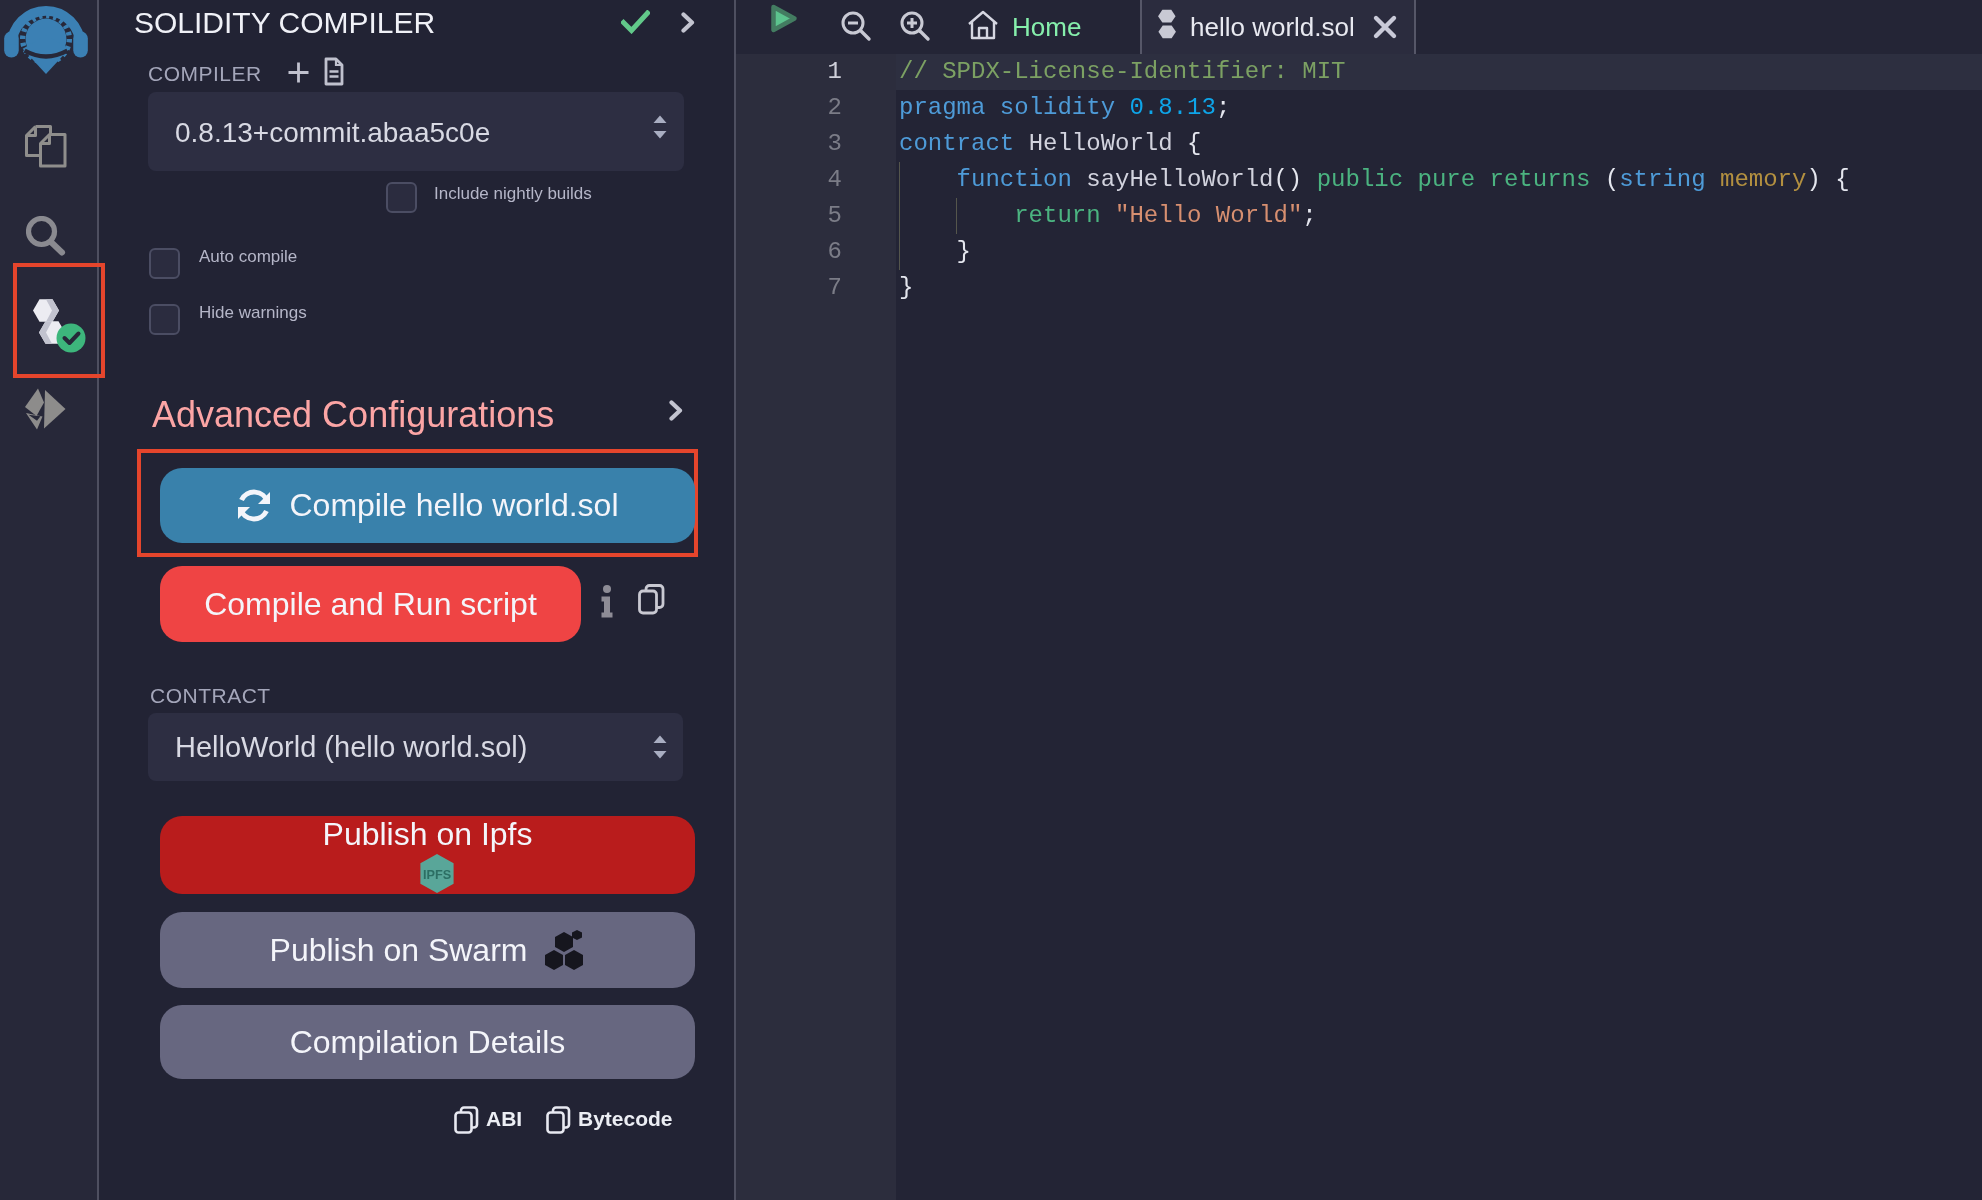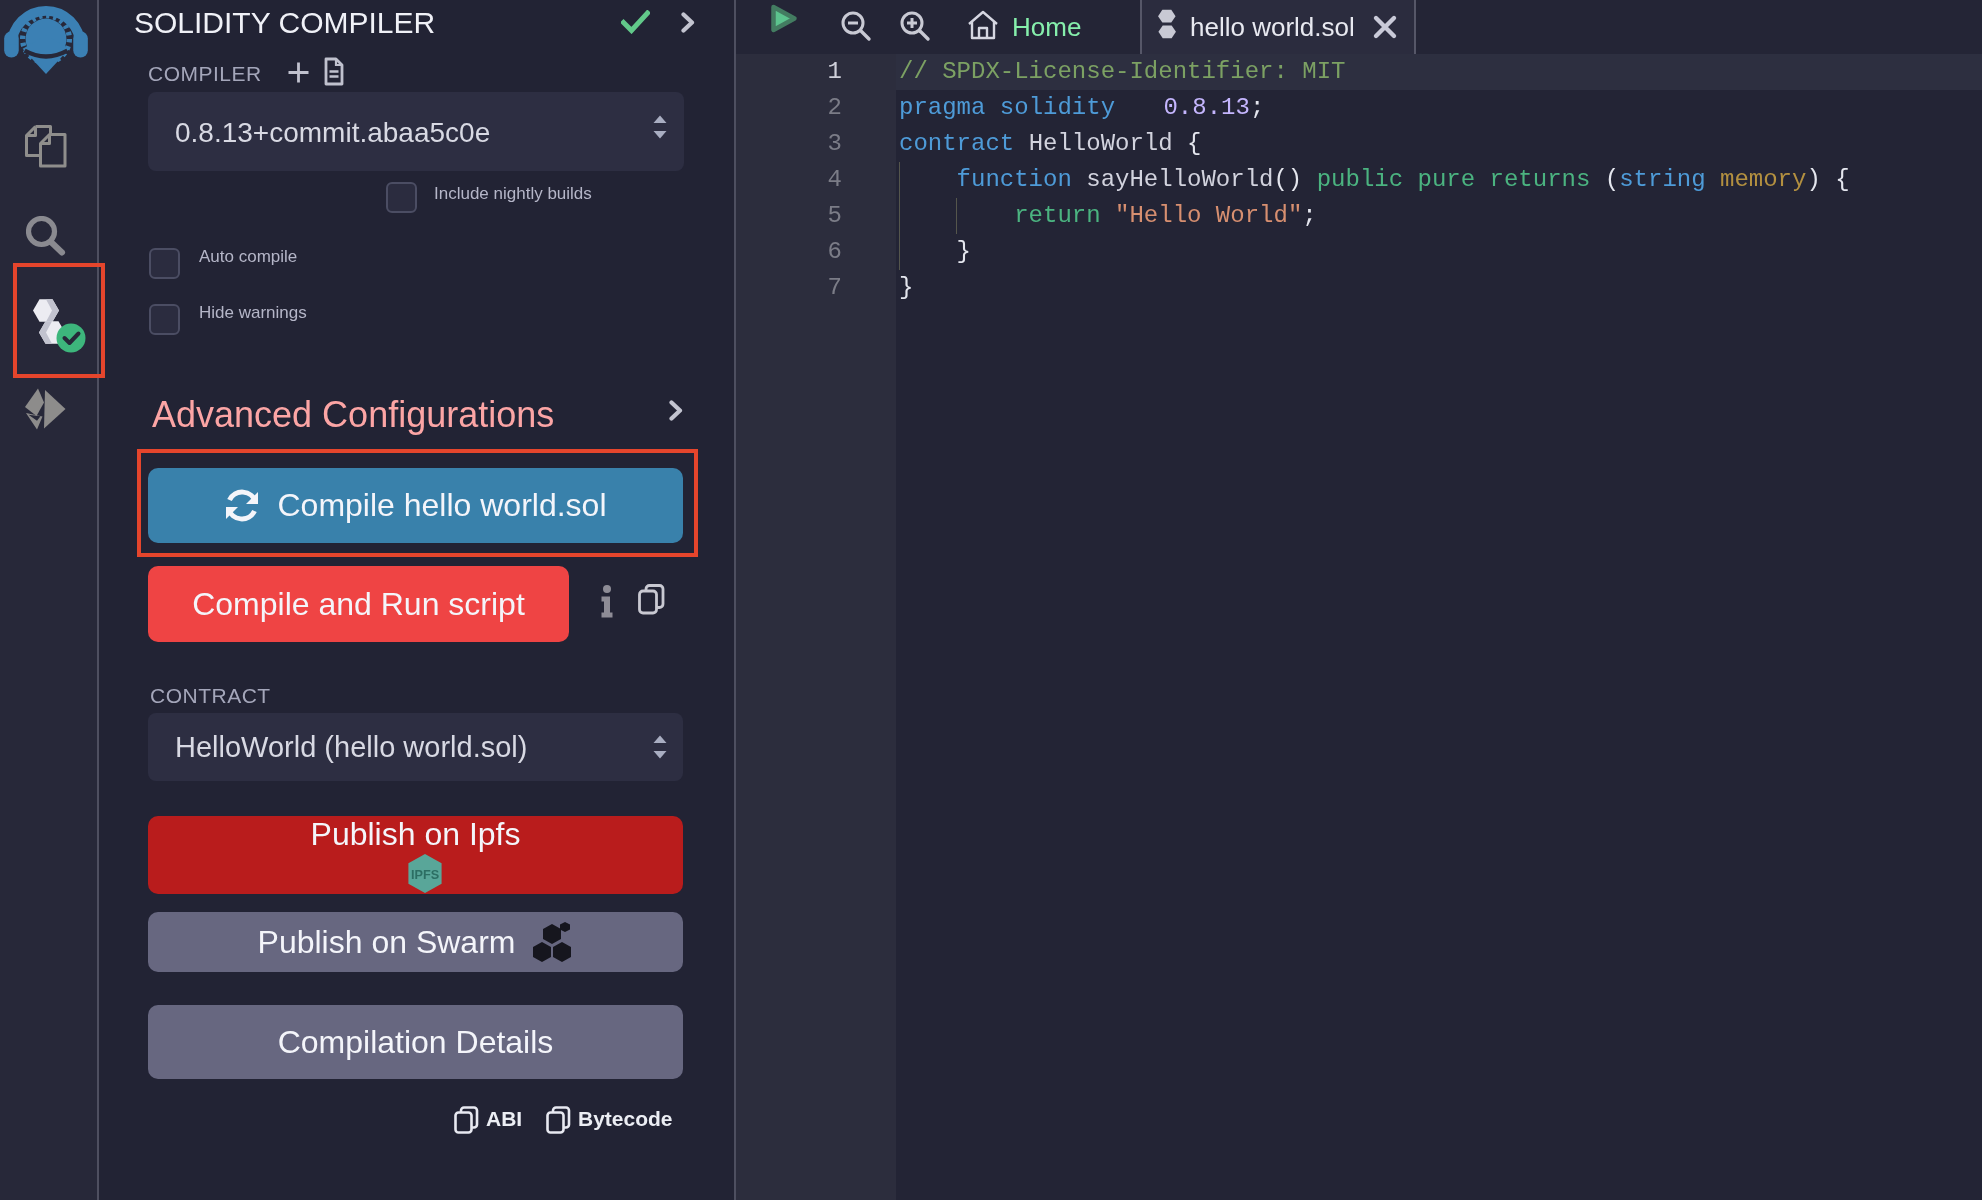--- a/index.html
+++ b/index.html
@@ -19,33 +19,33 @@
      border-left:2px solid #565768; border-right:2px solid #565768; }
   #line1hl { left:896px; top:54px; width:1086px; height:36px; background:#2d2f40; }
   .guide { width:1px; background:#55564c; }
   
   .code { font-family:"Liberation Mono", monospace; font-size:24px; line-height:36px;
           white-space:pre; color:#e4e6ee; }
   .lnum { font-family:"Liberation Mono", monospace; font-size:24px; line-height:36px;
           color:#7b7c87; text-align:right; width:106px; }
   .c-com { color:#7ca163; }
   .c-kw  { color:#4e9bd8; }
-  .c-num { color:#c4b5fd;margin-left:34px; }
+  .c-num { color:#0ea5e9; }
   .c-id  { color:#d2d3de; }
   .c-grn { color:#4bb380; }
   .c-gld { color:#b39040; }
   .c-str { color:#d78f70; }
   
   .label { font-size:21px; color:#a4a6ba; letter-spacing:0.5px; }
   .select { background:#2d2e42; border-radius:8px; }
   .seltext { font-size:28px; color:#d8d9e3; }
   .chk { width:31px; height:31px; border:2px solid #4b4d63; border-radius:6px; background:#2b2c3f; }
   .chklab { font-size:17px; color:#b5b6c8; }
-  .btn { border-radius:10px; color:#f4f5fa; font-size:32px;
-         display:flex; align-items:center; justify-content:center; }
+  .btn { border-radius:22px; color:#f4f5fa; font-size:32px;
+         display:flex; align-items:center; justify-content:center;margin-left:12px; }
   .redbox { border:4px solid #e5452c; }
 </style>
 </head>
 <body>
 <div class="abs" id="sidebar"></div>
 <div class="abs" id="sdiv"></div>
 <div class="abs" id="panel"></div>
 <div class="abs" id="pdiv"></div>
 <div class="abs" id="editor"></div>
 <div class="abs" id="toolbar"></div>
@@ -172,21 +172,21 @@
 </svg>
 
 <div class="abs btn" style="left:148px; top:816px; width:535px; height:78px; background:#b91c1c;flex-direction:column;">
   <span>Publish on Ipfs</span>
   <svg width="38" height="42" viewBox="0 0 38 42" style="margin-left:18px;">
     <path d="M19,1 L36,10.5 V31.5 L19,41 L2,31.5 V10.5 Z" fill="#59a699"></path>
     <text x="19" y="27" font-size="13" font-weight="bold" fill="#2c6e63" text-anchor="middle" font-family="Liberation Sans">IPFS</text>
   </svg>
 </div>
 
-<div class="abs btn" style="left:148px; top:912px; width:535px; height:60px; background:#676780;">
+<div class="abs btn" style="left:148px; top:912px; width:535px; height:76px; background:#676780;">
   <span>Publish on Swarm</span>
   <svg width="42" height="40" viewBox="0 0 42 40" style="margin-left:16px;">
     <g fill="#16161e">
       <path d="M21,2 L30,7 V17 L21,22 L12,17 V7 Z"></path>
       <path d="M11,20 L20,25 V35 L11,40 L2,35 V25 Z"></path>
       <path d="M31,20 L40,25 V35 L31,40 L22,35 V25 Z"></path>
       <path d="M32,2 L37,4.5 V9.5 L32,12 L27,9.5 V4.5 Z" transform="translate(2,-2)"></path>
     </g>
   </svg>
 </div>

